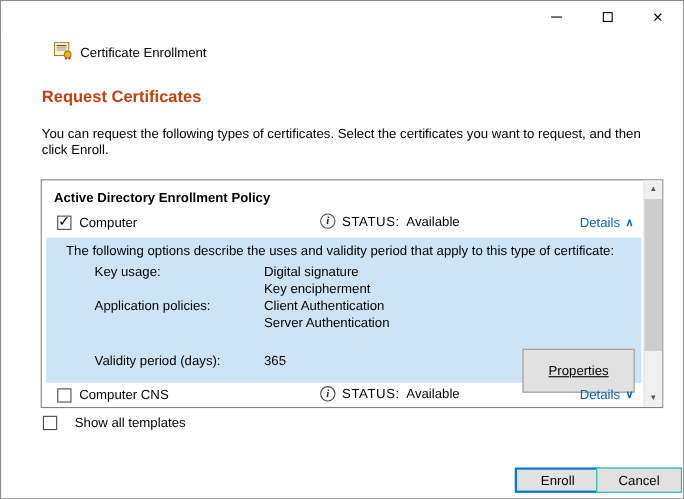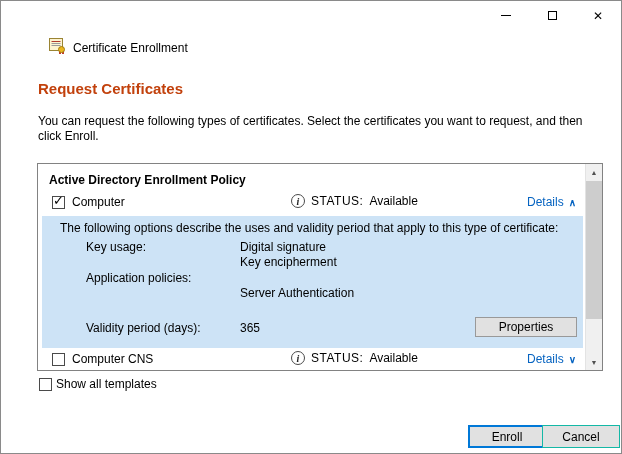--- a/index.html
+++ b/index.html
@@ -47,25 +47,25 @@
     font-family:"Liberation Serif",serif;font-style:italic;font-weight:bold;font-size:10px;color:#222;}
   .status-label{letter-spacing:0.5px;}
   .details-link{position:absolute;right:9px;top:1px;color:#0563c1;cursor:pointer;display:flex;align-items:center;gap:5px;margin-left:48px;}
   .chevron{font-size:10px;font-weight:bold;}
   
   .details-area{position:absolute;left:4px;right:19px;top:52px;height:132px;background:#cde3f6;}
   .details-intro{position:absolute;left:18px;top:5px;}
   .dl-label{position:absolute;left:44px;}
   .dl-value{position:absolute;left:198px;}
   .y0{top:24px;} .y1{top:39px;} .y2{top:55px;} .y3{top:70px;} .y4{top:105px;}
-  .properties-btn{position:absolute;right:6px;top:101px;width:102px;height:20px;
+  .properties-btn{position:absolute;right:6px;top:101px;width:102px;height:40px;
     background:#e1e1e1;border:1px solid #999999;box-sizing:border-box;
-    font-family:"Liberation Sans",sans-serif;font-size:12px;cursor:pointer;}
+    font-family:"Liberation Sans",sans-serif;font-size:12px;cursor:pointer;text-decoration:underline;}
   
-  .show-all{position:absolute;left:38px;top:376px;display:flex;align-items:center;gap:4px;}
+  .show-all{position:absolute;left:38px;top:376px;display:flex;align-items:center;gap:16px;}
   .checkbox2{width:13px;height:13px;border:1px solid #4a4a4a;background:#fff;box-sizing:border-box;cursor:default;}
   
   .btn{position:absolute;top:424px;width:78px;height:23px;box-sizing:border-box;
     font-family:"Liberation Sans",sans-serif;font-size:12px;background:#e1e1e1;cursor:pointer;}
   .btn-enroll{left:467px;border:2px solid #0078d7;}
   .btn-cancel{left:541px;border:1px solid #14b8a6;}
 </style>
 </head>
 <body>
 
@@ -123,20 +123,21 @@
     </div>
 
     <div class="details-area">
       <div class="details-intro">The following options describe the uses and validity period that apply to this type of certificate:</div>
 
       <span class="dl-label y0">Key usage:</span>
       <span class="dl-value y0">Digital signature</span>
       <span class="dl-value y1">Key encipherment</span>
 
       <span class="dl-label y2">Application policies:</span>
+      <span class="dl-value y2">Client Authentication</span>
       <span class="dl-value y3">Server Authentication</span>
 
       <span class="dl-label y4">Validity period (days):</span>
       <span class="dl-value y4">365</span>
 
       <button class="properties-btn">Properties</button>
     </div>
 
     <div class="template-row row-computer-cns">
       <span class="checkbox"></span>

